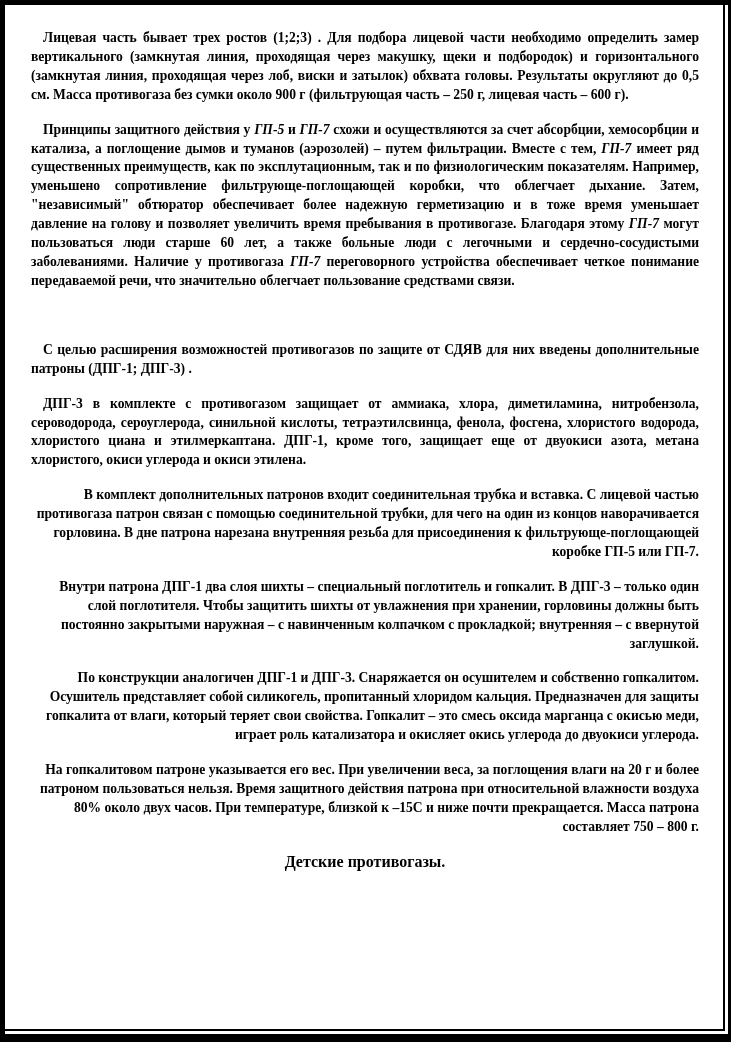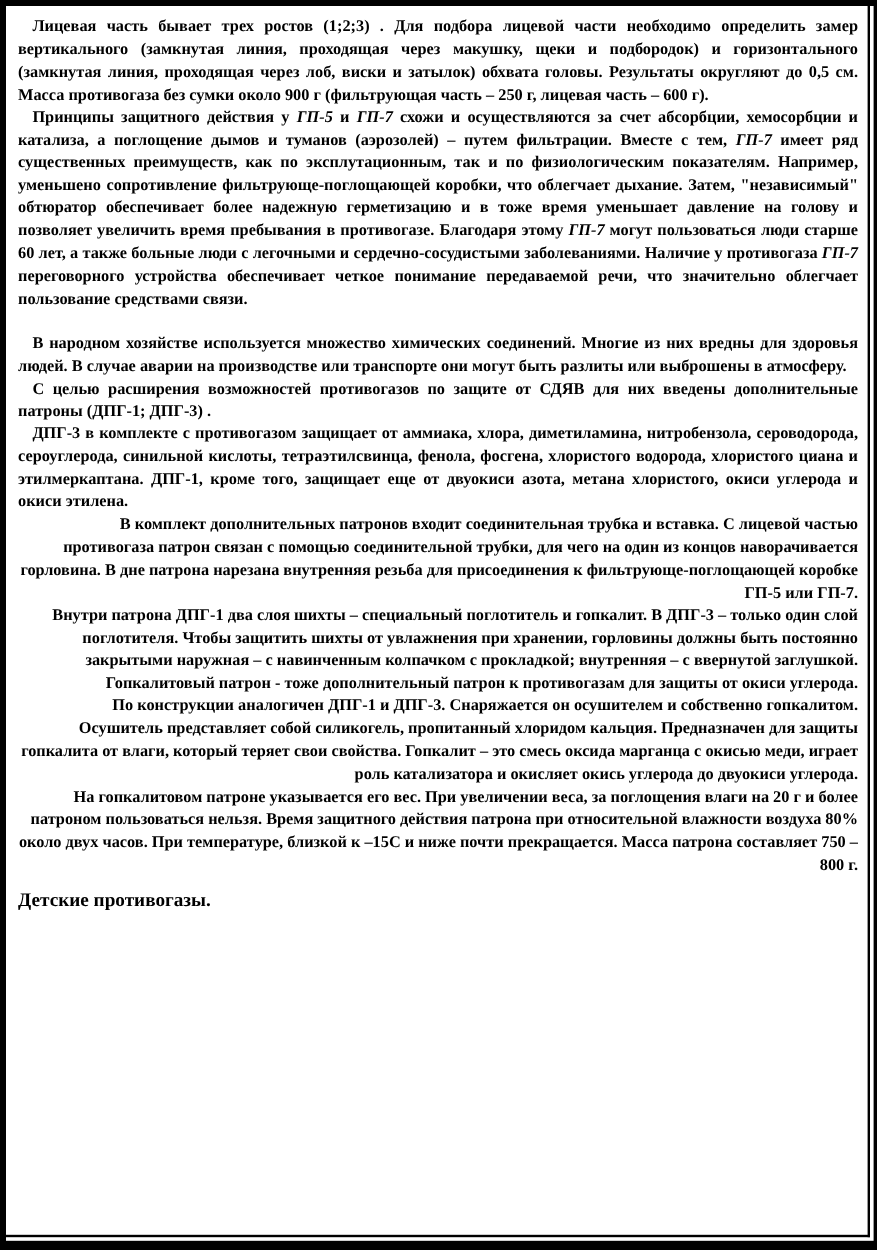--- a/index.html
+++ b/index.html
@@ -10,38 +10,36 @@
     }
     .inner-line {
       position: absolute; left: 0; top: 0; right: 3px; bottom: 3px;
       border-right: 2px solid #000; border-bottom: 2px solid #000; box-sizing: border-box;
     }
     .content {
       position: absolute; left: 10px; top: 8px; width: 700px;
       font-family: "Liberation Serif", serif; font-weight: bold; color: #000;
       font-size: 13.6px; line-height: 18.9px;
     }
-    p { margin: 0; text-align: justify; text-indent: 12px; }
+    p { margin: 16px; text-align: justify; text-indent: 12px; }
     p.left { text-align: right; }
     .gap { height: 18px; }
-    .heading { text-align: left; font-size: 16px; margin: 11px 0 20px 0; text-indent: 0; }
+    .heading { text-align: center; font-size: 16px; margin: 11px 0 20px 0; text-indent: 0; }
     i { font-style: italic; }
   </style>
 </head>
 <body>
 
 <div class="frame">
   <div class="inner-line"></div>
   <div class="content">
     <p>Лицевая часть бывает трех ростов (1;2;3) . Для подбора лицевой части необходимо определить замер вертикального (замкнутая линия, проходящая через макушку, щеки и подбородок) и горизонтального (замкнутая линия, проходящая через лоб, виски и затылок) обхвата головы. Результаты округляют до 0,5 см. Масса противогаза без сумки около 900 г (фильтрующая часть – 250 г, лицевая часть – 600 г).</p>
     <p><span>Принципы защитного действия у </span><i>ГП-5</i><span> и </span><i>ГП-7</i><span> схожи и осуществляются за счет абсорбции, хемосорбции и катализа, а поглощение дымов и туманов (аэрозолей) – путем фильтрации. Вместе с тем, </span><i>ГП-7</i><span> имеет ряд существенных преимуществ, как по эксплутационным, так и по физиологическим показателям. Например, уменьшено сопротивление фильтрующе-поглощающей коробки, что облегчает дыхание. Затем, "независимый" обтюратор обеспечивает более надежную герметизацию и в тоже время уменьшает давление на голову и позволяет увеличить время пребывания в противогазе. Благодаря этому </span><i>ГП-7</i><span> могут пользоваться люди старше 60 лет, а также больные люди с легочными и сердечно-сосудистыми заболеваниями. Наличие у противогаза </span><i>ГП-7</i><span> переговорного устройства обеспечивает четкое понимание передаваемой речи, что значительно облегчает пользование средствами связи.</span></p>
     <div class="gap"></div>
-    <p>В народном хозяйстве используется множество химических соединений. Многие из них вредны для здоровья людей. В случае аварии на производстве или транспорте они могут быть разлиты или выброшены в атмосферу.</p>
     <p>С целью расширения возможностей противогазов по защите от СДЯВ для них введены дополнительные патроны (ДПГ-1; ДПГ-3) .</p>
     <p>ДПГ-3 в комплекте с противогазом защищает от аммиака, хлора, диметиламина, нитробензола, сероводорода, сероуглерода, синильной кислоты, тетраэтилсвинца, фенола, фосгена, хлористого водорода, хлористого циана и этилмеркаптана.  ДПГ-1, кроме того, защищает еще от двуокиси азота, метана хлористого, окиси углерода и окиси этилена.</p>
     <p class="left">В комплект дополнительных патронов входит соединительная трубка и вставка. С лицевой частью противогаза патрон связан с помощью соединительной трубки, для чего на один из концов наворачивается горловина. В дне патрона нарезана внутренняя резьба для присоединения к фильтрующе-поглощающей коробке ГП-5 или ГП-7.</p>
     <p class="left">Внутри патрона ДПГ-1 два слоя шихты – специальный поглотитель и гопкалит. В ДПГ-3 – только один слой поглотителя. Чтобы защитить шихты от увлажнения при хранении, горловины должны быть постоянно закрытыми наружная – с навинченным колпачком с прокладкой; внутренняя – с ввернутой заглушкой.</p>
-    <p class="left">Гопкалитовый патрон - тоже дополнительный патрон к противогазам для защиты от окиси углерода.</p>
     <p class="left">По конструкции аналогичен ДПГ-1 и ДПГ-3. Снаряжается он осушителем и собственно гопкалитом. Осушитель представляет собой силикогель, пропитанный хлоридом кальция. Предназначен для защиты гопкалита от влаги, который теряет свои свойства. Гопкалит – это смесь оксида марганца с окисью меди, играет роль катализатора и окисляет окись углерода до двуокиси углерода.</p>
     <p class="left">На гопкалитовом патроне указывается его вес. При увеличении веса, за поглощения влаги на 20 г и более патроном пользоваться нельзя. Время  защитного действия патрона при относительной влажности воздуха 80% около двух часов. При температуре, близкой к –15С и ниже почти прекращается. Масса патрона составляет 750 – 800 г.</p>
     <p class="heading">Детские противогазы.</p>
   </div>
 </div>
 
 </body></html>

